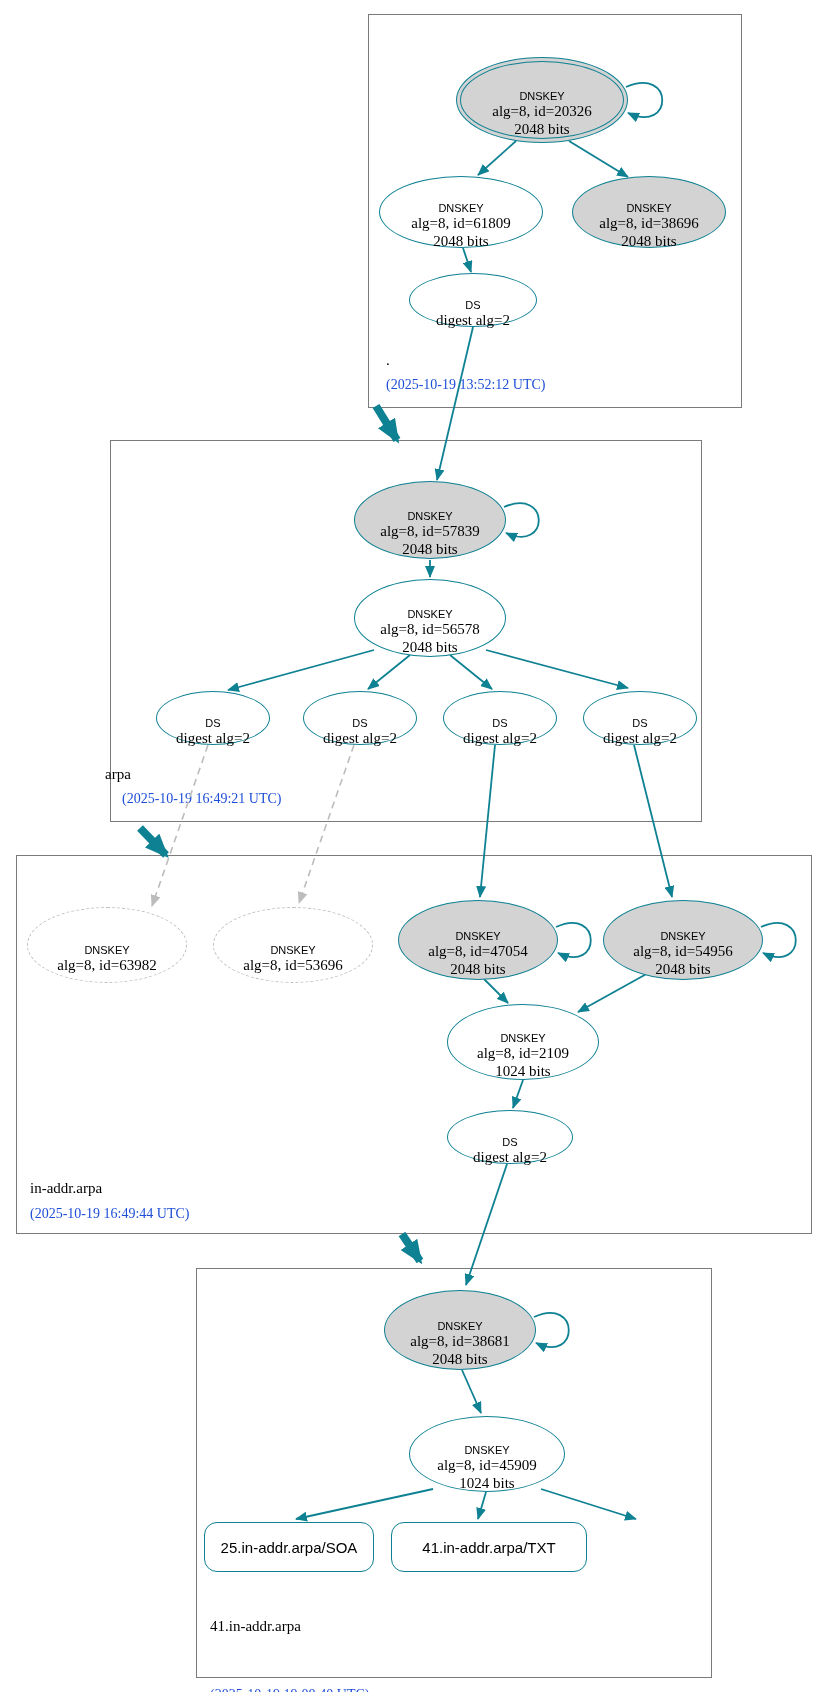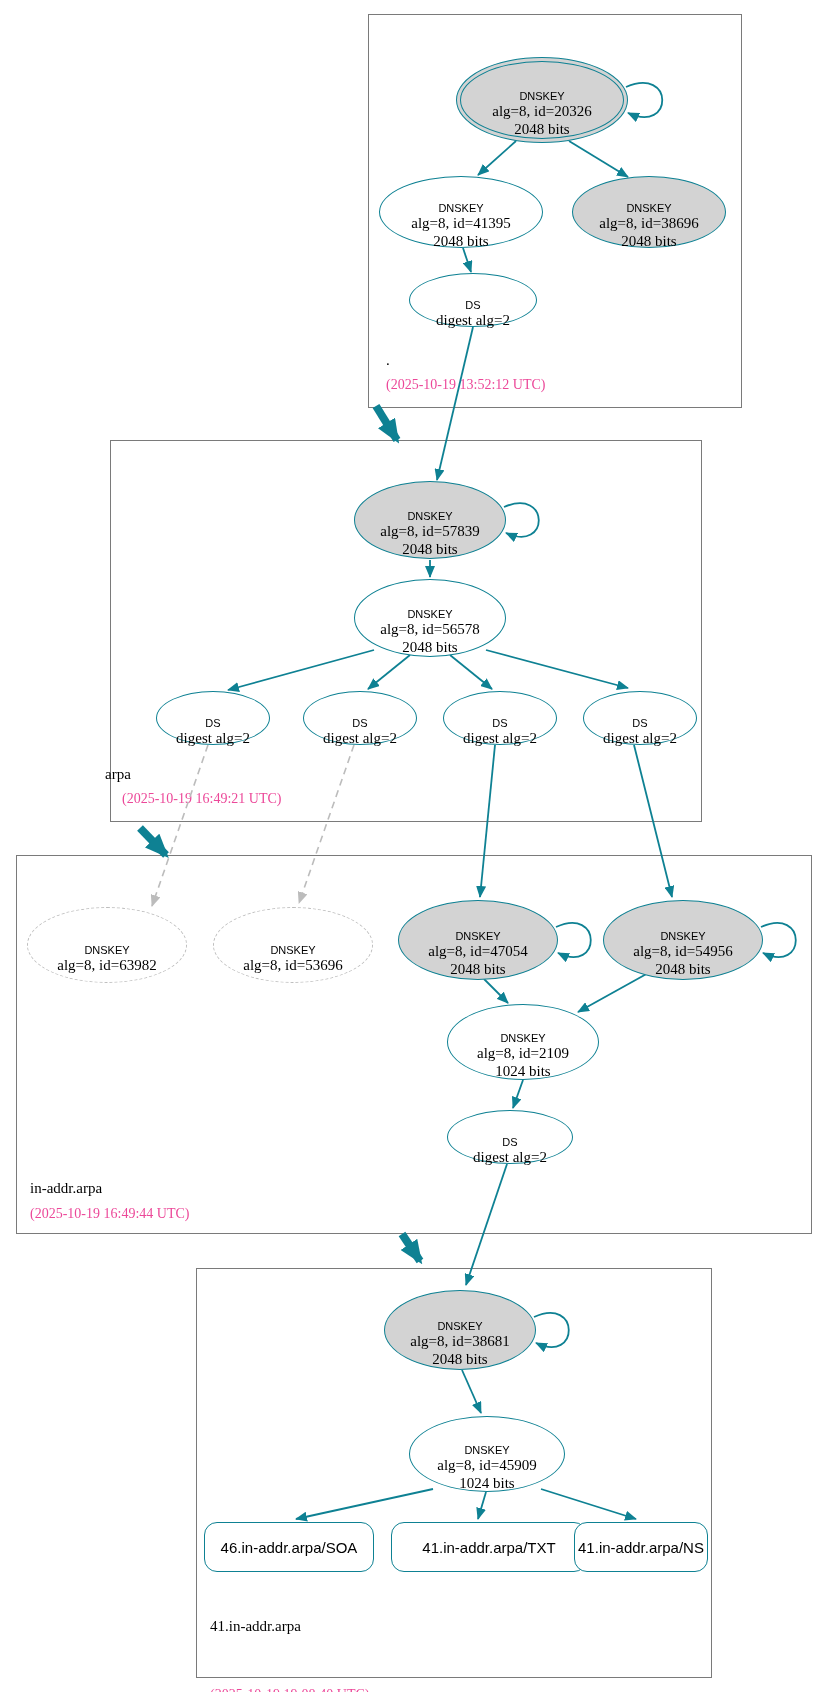--- a/index.html
+++ b/index.html
@@ -12,21 +12,21 @@
   .canvas{position:relative;width:824px;height:1692px;background:#fff;overflow:hidden;
           font-family:"Liberation Serif",serif;}
   svg.edges{position:absolute;left:0;top:0;z-index:1;pointer-events:none;}
   .e{stroke:var(--secure);stroke-width:1.8;fill:none;}
   .ed{stroke:var(--dashedc);stroke-width:1.6;stroke-dasharray:7 5;fill:none;}
   .et{stroke:var(--secure);stroke-width:8;fill:none;}
   .mf{fill:var(--secure);}
   .mfg{fill:var(--dashedc);}
   .zbox{position:absolute;border:1px solid var(--boxborder);z-index:0;background:transparent;}
   .zlabel{position:absolute;font:15px "Liberation Serif",serif;color:#000;z-index:1;}
-  .zts{position:absolute;font:14px "Liberation Serif",serif;color:#ec4899;z-index:1;}
+  .zts{position:absolute;font:14px "Liberation Serif",serif;color:#1d4ed8;z-index:1;}
   .node{position:absolute;border:1.7px solid var(--secure);border-radius:50%;background:#fff;
         display:flex;flex-direction:column;align-items:center;justify-content:center;
         text-align:center;z-index:2;box-sizing:border-box;}
   .node.gray{background:var(--grayfill);}
   .node.double::before{content:"";position:absolute;inset:3px;border:1.7px solid var(--secure);
         border-radius:50%;}
   .node.dashed{border:1.6px dashed var(--dashedc);background:#fff;}
   .nt{font-family:"Liberation Sans",sans-serif;font-size:11px;line-height:1.15;color:#000;margin-top:28px;}
   .nd{font-family:"Liberation Serif",serif;font-size:15px;line-height:1.2;color:#000;}
   .rrset{position:absolute;border:1.7px solid var(--secure);border-radius:13px;background:#fff;
@@ -102,21 +102,21 @@
     <line x1="541" y1="1489" x2="636" y2="1519" class="e" marker-end="url(#m)"></line>
   </svg>
 
   <div class="node gray double" style="left:456px;top:57px;width:172px;height:86px">
     <span class="nt">DNSKEY</span>
     <span class="nd">alg=8, id=20326</span>
     <span class="nd">2048 bits</span>
   </div>
   <div class="node" style="left:379px;top:176px;width:164px;height:72px">
     <span class="nt">DNSKEY</span>
-    <span class="nd">alg=8, id=41395</span>
+    <span class="nd">alg=8, id=61809</span>
     <span class="nd">2048 bits</span>
   </div>
   <div class="node gray" style="left:572px;top:176px;width:154px;height:72px">
     <span class="nt">DNSKEY</span>
     <span class="nd">alg=8, id=38696</span>
     <span class="nd">2048 bits</span>
   </div>
   <div class="node" style="left:409px;top:273px;width:128px;height:54px">
     <span class="nt">DS</span>
     <span class="nd">digest alg=2</span>
@@ -181,22 +181,19 @@
     <span class="nt">DNSKEY</span>
     <span class="nd">alg=8, id=38681</span>
     <span class="nd">2048 bits</span>
   </div>
   <div class="node" style="left:409px;top:1416px;width:156px;height:76px">
     <span class="nt">DNSKEY</span>
     <span class="nd">alg=8, id=45909</span>
     <span class="nd">1024 bits</span>
   </div>
   <div class="rrset" style="left:204px;top:1522px;width:170px;height:50px">
-    <span>46.in-addr.arpa/SOA</span>
+    <span>25.in-addr.arpa/SOA</span>
   </div>
   <div class="rrset" style="left:391px;top:1522px;width:196px;height:50px">
     <span>41.in-addr.arpa/TXT</span>
-  </div>
-  <div class="rrset" style="left:574px;top:1522px;width:134px;height:50px">
-    <span>41.in-addr.arpa/NS</span>
   </div>
 
 </div>
 
 </body></html>

